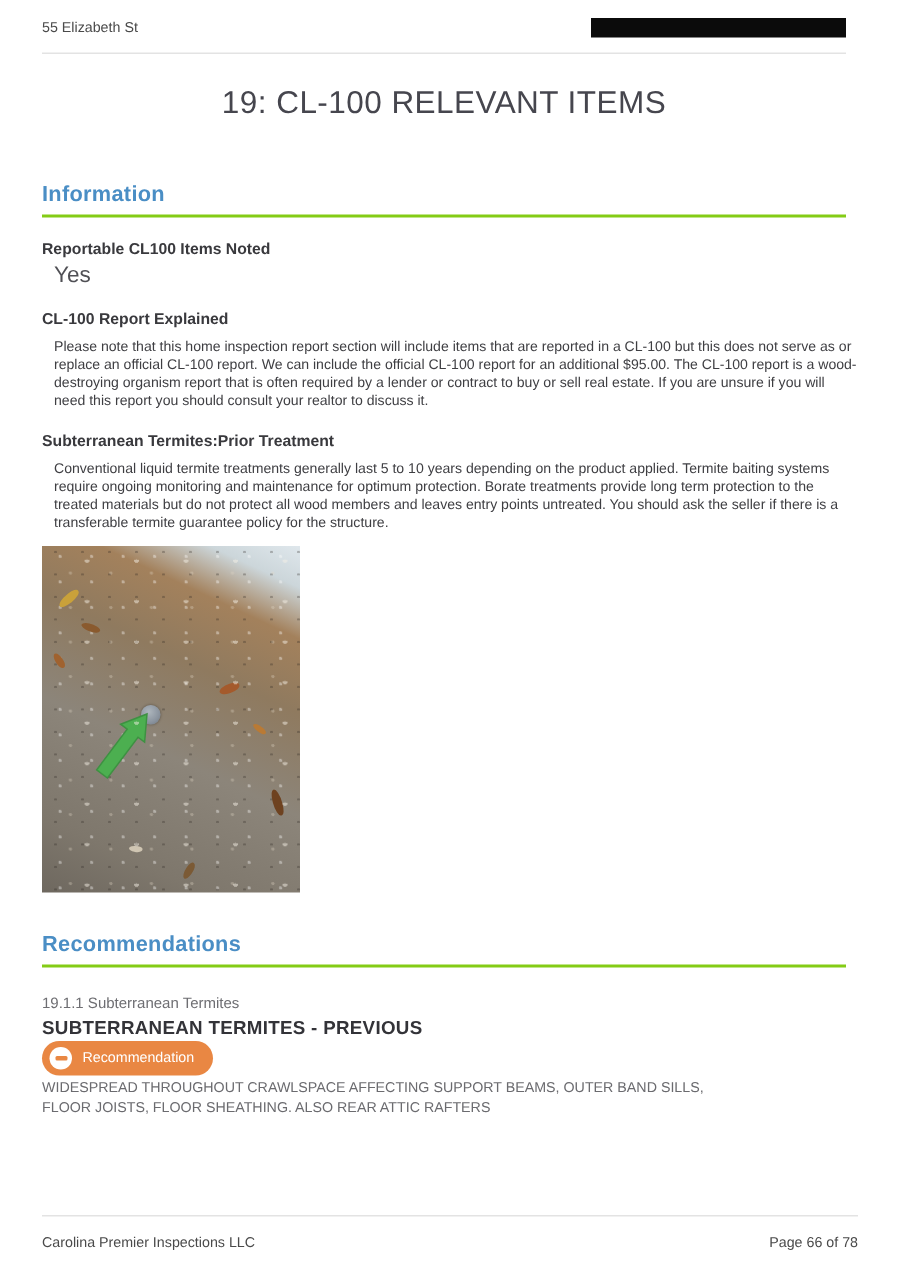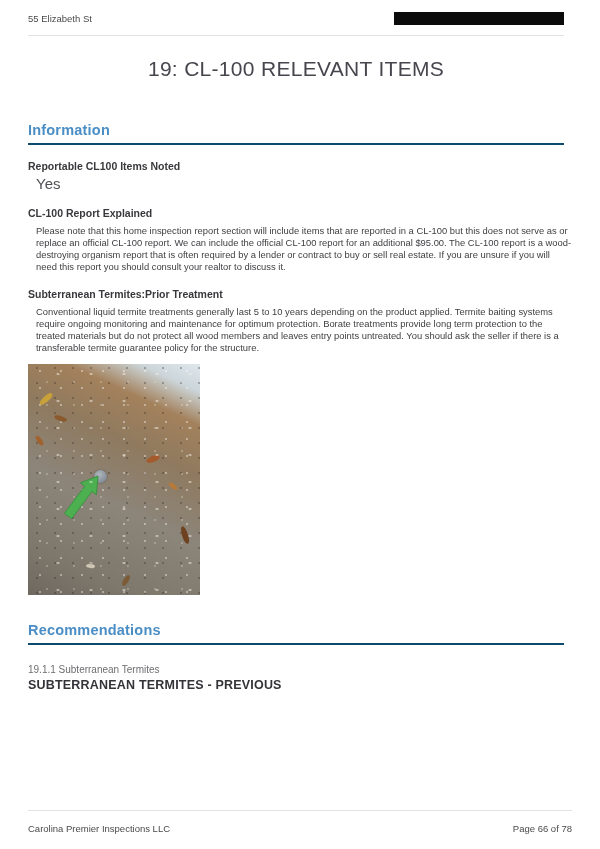--- a/index.html
+++ b/index.html
@@ -28,21 +28,21 @@
     color: #46464e;
     letter-spacing: 0.3px;
   }
 
   
   .section-heading {
     font-size: 14.5px;
     font-weight: 700;
     color: #4a8ec5;
     padding-bottom: 5px;
-    border-bottom: 2px solid #0c4a6e;
+    border-bottom: 2px solid #84cc16;
     letter-spacing: 0.2px;
   }
   .info-heading { margin-top: 41px; }
   .rec-heading { margin-top: 27px; }
 
   
   .field { margin-top: 15px; }
   .field-label { font-size: 10.5px; font-weight: 700; color: #39393d; }
   .field-value { font-size: 15px; color: #505055; margin: 3px 0 0 8px; }
   .field-text {
@@ -167,21 +167,26 @@
     </div>
 
     <h2 class="section-heading rec-heading">Recommendations</h2>
 
     <div class="rec-item">
       <div class="rec-top">
         <div>
           <div class="rec-ref">19.1.1 Subterranean Termites</div>
           <div class="rec-title">SUBTERRANEAN TERMITES - PREVIOUS</div>
         </div>
+        <div class="rec-badge">
+          <span class="badge-minus-circle"></span>
+          <span class="badge-label">Recommendation</span>
+        </div>
       </div>
+      <p class="rec-desc">WIDESPREAD THROUGHOUT CRAWLSPACE AFFECTING SUPPORT BEAMS, OUTER BAND SILLS, FLOOR JOISTS, FLOOR SHEATHING. ALSO REAR ATTIC RAFTERS</p>
     </div>
 
   </div>
 
   <div class="footer">
     <span>Carolina Premier Inspections LLC</span>
     <span>Page 66 of 78</span>
   </div>
 </div>
 

